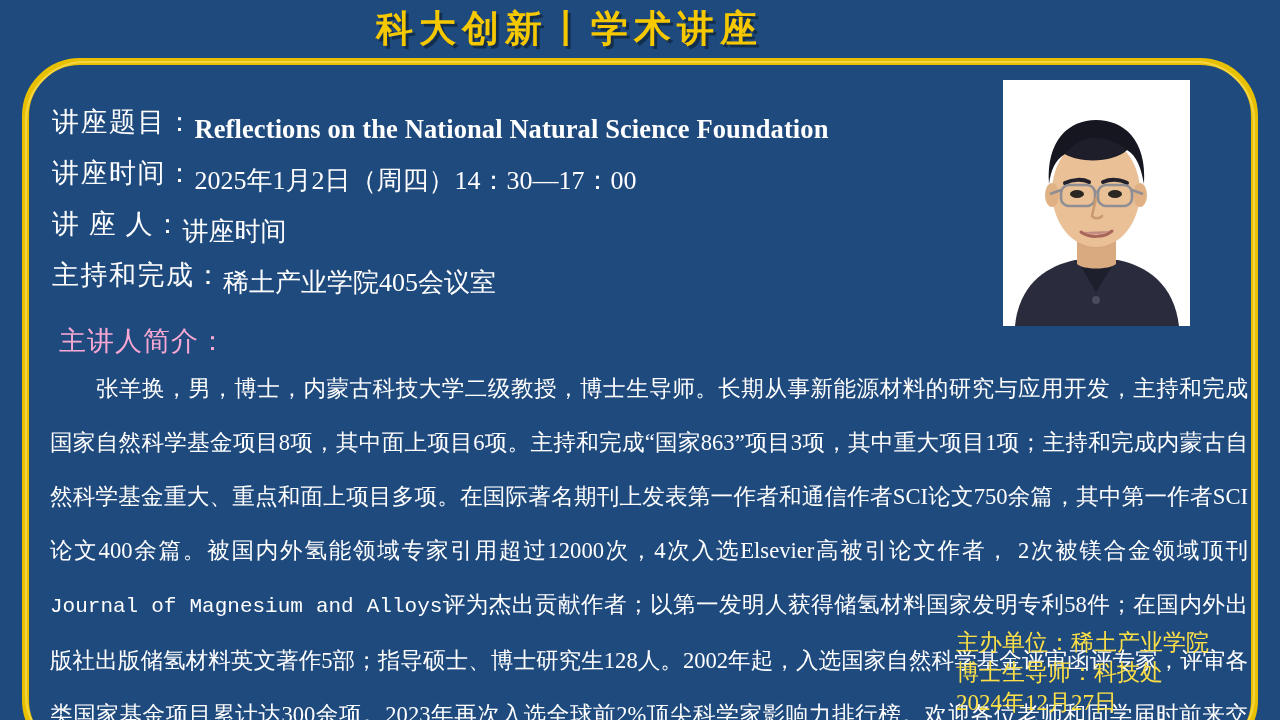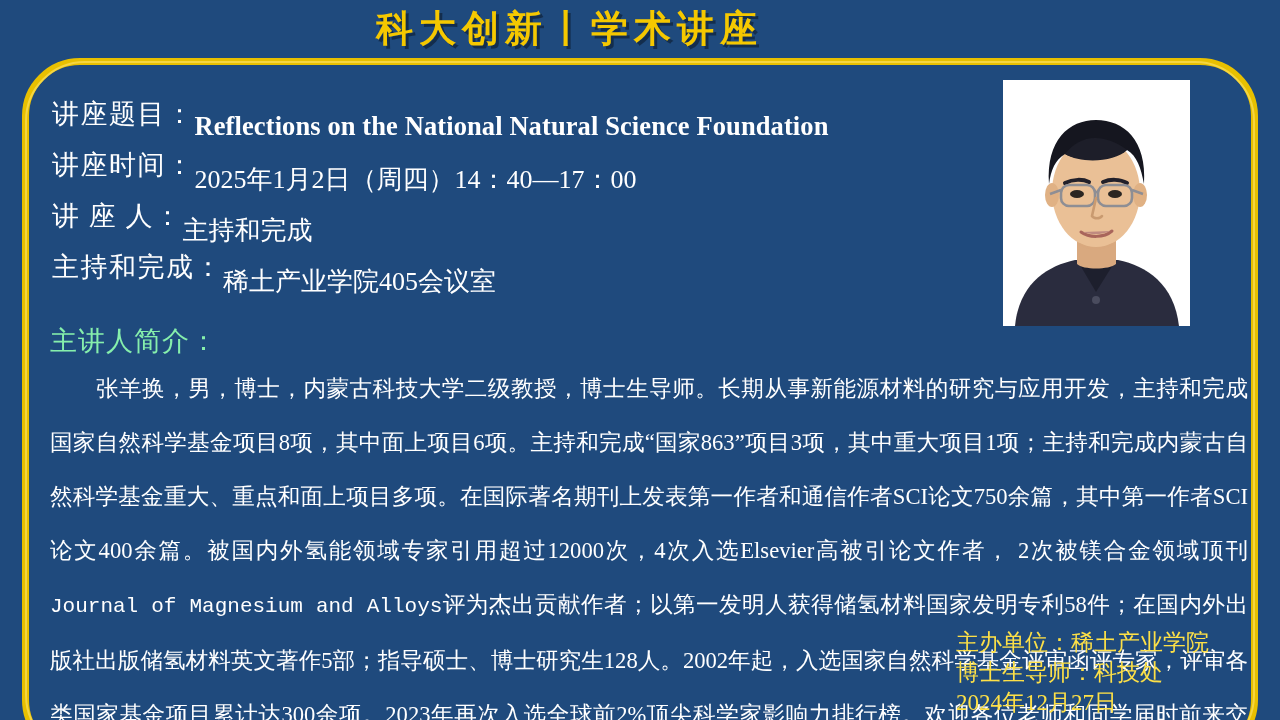--- a/index.html
+++ b/index.html
@@ -77,21 +77,21 @@
 
   
   .info {
     position: absolute;
     left: 52px;
     top: 96px;
     width: 945px;
   }
   .info-line {
     display: flex;
-    align-items: flex-start;
+    align-items: center;
     height: 51px;
     color: #ffffff;
     white-space: nowrap;
   }
   .info-label {
     font-size: 27px;
     letter-spacing: 1.5px;
     flex: 0 0 auto;
   }
   .info-value {
@@ -101,24 +101,24 @@
   }
   .info-value.title-en {
     font-weight: bold;
     font-size: 26.5px;
     letter-spacing: 0.1px;
   }
 
   
   .bio-heading {
     position: absolute;
-    left: 50px;
+    left: 59px;
     top: 323px;
     font-size: 27px;
-    color: #86efac;
+    color: #f9a8d4;
     letter-spacing: 1px;
   }
   .bio-body {
     position: absolute;
     left: 50px;
     top: 362px;
     width: 1198px;
     color: #ffffff;
     font-size: 22.6px;
     line-height: 54px;
@@ -194,25 +194,25 @@
     </svg>
   </div>
 
   <div class="info">
     <div class="info-line">
       <span class="info-label">讲座题目：</span>
       <span class="info-value title-en">Reflections on the National Natural Science Foundation</span>
     </div>
     <div class="info-line">
       <span class="info-label">讲座时间：</span>
-      <span class="info-value">2025年1月2日（周四）14：40—17：00</span>
+      <span class="info-value">2025年1月2日（周四）14：30—17：00</span>
     </div>
     <div class="info-line">
       <span class="info-label">讲 座 人：</span>
-      <span class="info-value">主持和完成</span>
+      <span class="info-value">讲座时间</span>
     </div>
     <div class="info-line">
       <span class="info-label">主持和完成：</span>
       <span class="info-value">稀土产业学院405会议室</span>
     </div>
   </div>
 
   <div class="bio-heading">主讲人简介：</div>
 
   <div class="bio-body">

